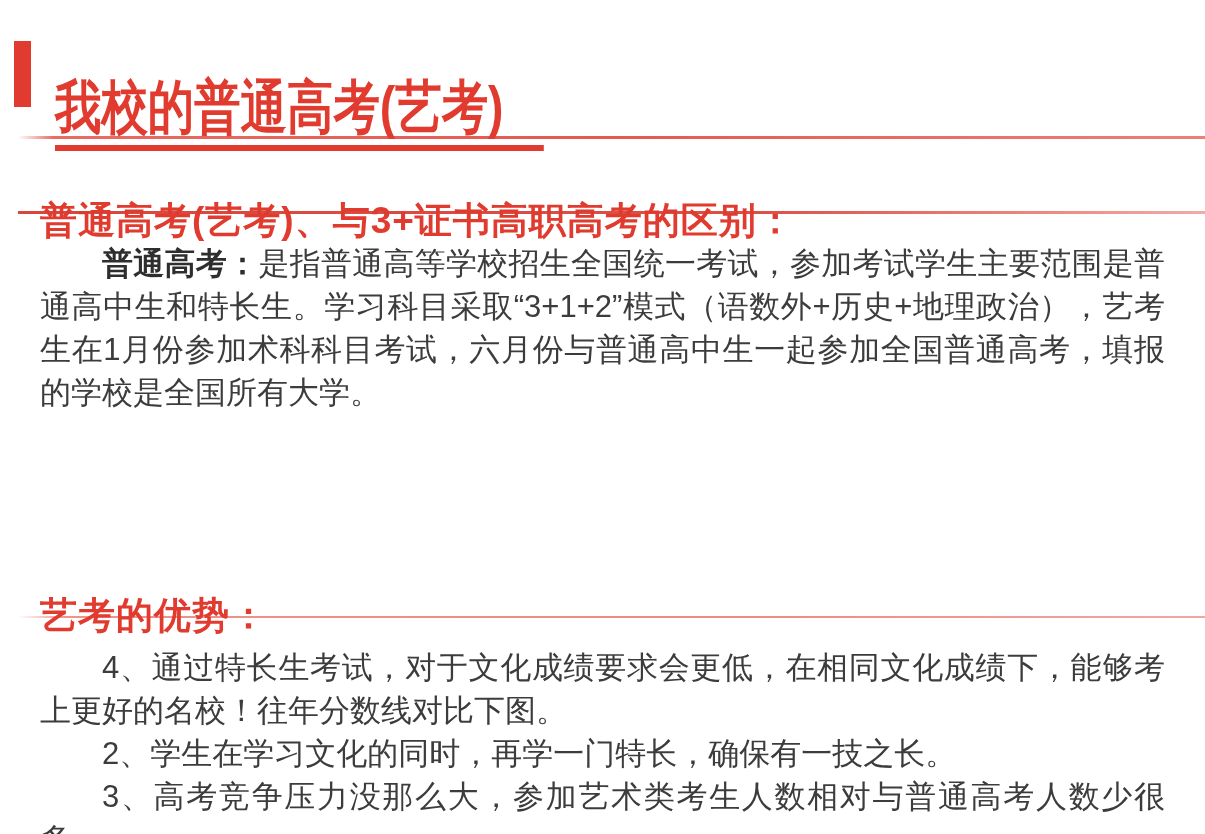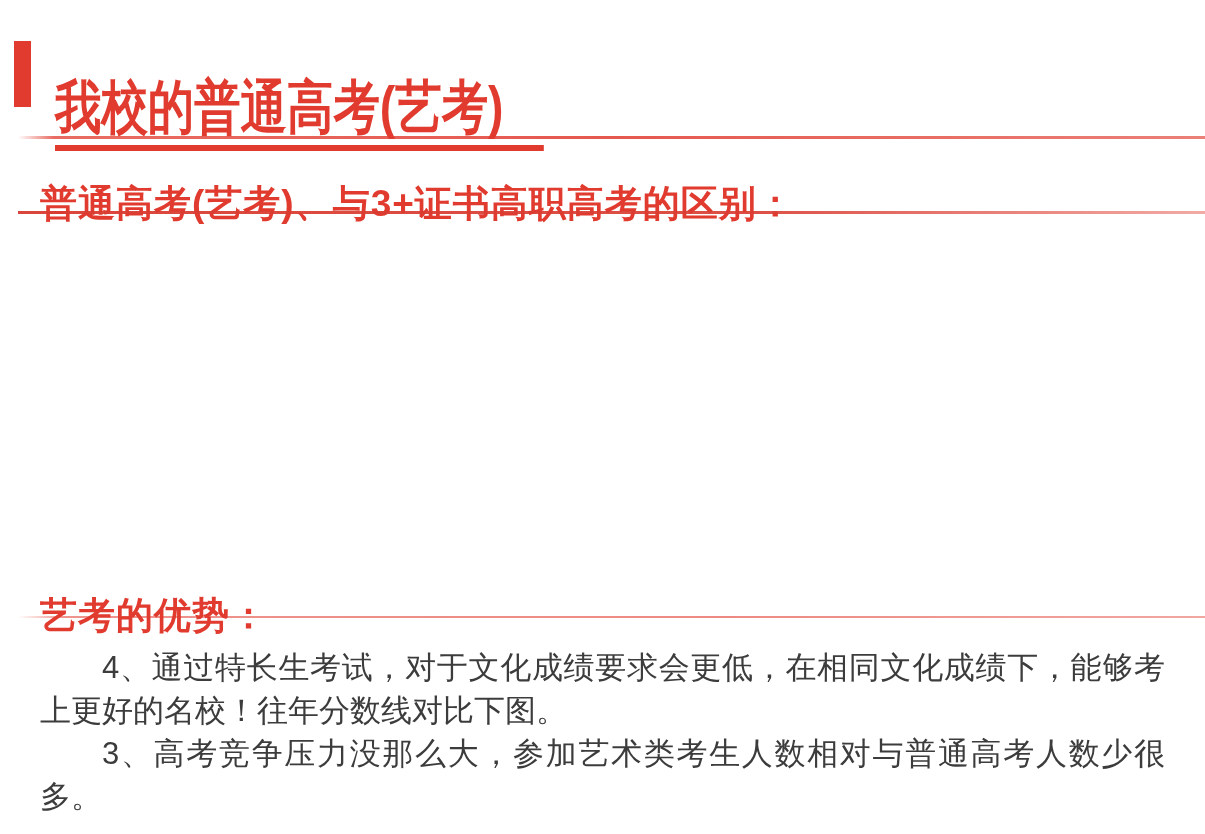--- a/index.html
+++ b/index.html
@@ -69,21 +69,21 @@
   
   .section-heading{
     position:absolute;
     left:40px;
     font-size:37px;
     font-weight:bold;
     color:#e13b2f;
     letter-spacing:1px;
     white-space:nowrap;
   }
-  .section-heading.h1{ top:148px; }
+  .section-heading.h1{ top:165px; }
   .section-heading.h2{ top:560px; }
 
   
   .body-block{
     position:absolute;
     left:40px;
     width:1125px;
     font-size:31px;
     line-height:43px;
     color:#3c3c3c;
@@ -110,24 +110,26 @@
 
   <h1 class="main-title">我校的普通高考(艺考)</h1>
 
   <div class="rule rule-1"></div>
 
   <h2 class="section-heading h1">普通高考(艺考)、与3+证书高职高考的区别：</h2>
 
   <div class="rule rule-2"></div>
 
   <div class="body-block b1">
+    <p><span class="lead">普通高考：</span><span>是指普通高等学校招生全国统一考试，参加考试学生主要范围是普通高中生和特长生。学习科目采取“3+1+2”模式（语数外+历史+地理政治），艺考生在1月份参加术科科目考试，六月份与普通高中生一起参加全国普通高考，填报的学校是全国所有大学。</span></p>
   </div>
 
   <h2 class="section-heading h2">艺考的优势：</h2>
 
   <div class="rule rule-3"></div>
 
   <div class="body-block b2">
     <p>4、通过特长生考试，对于文化成绩要求会更低，在相同文化成绩下，能够考上更好的名校！往年分数线对比下图。</p>
+    <p>2、学生在学习文化的同时，再学一门特长，确保有一技之长。</p>
     <p>3、高考竞争压力没那么大，参加艺术类考生人数相对与普通高考人数少很多。</p>
   </div>
 
 </div>
 
 </body></html>

